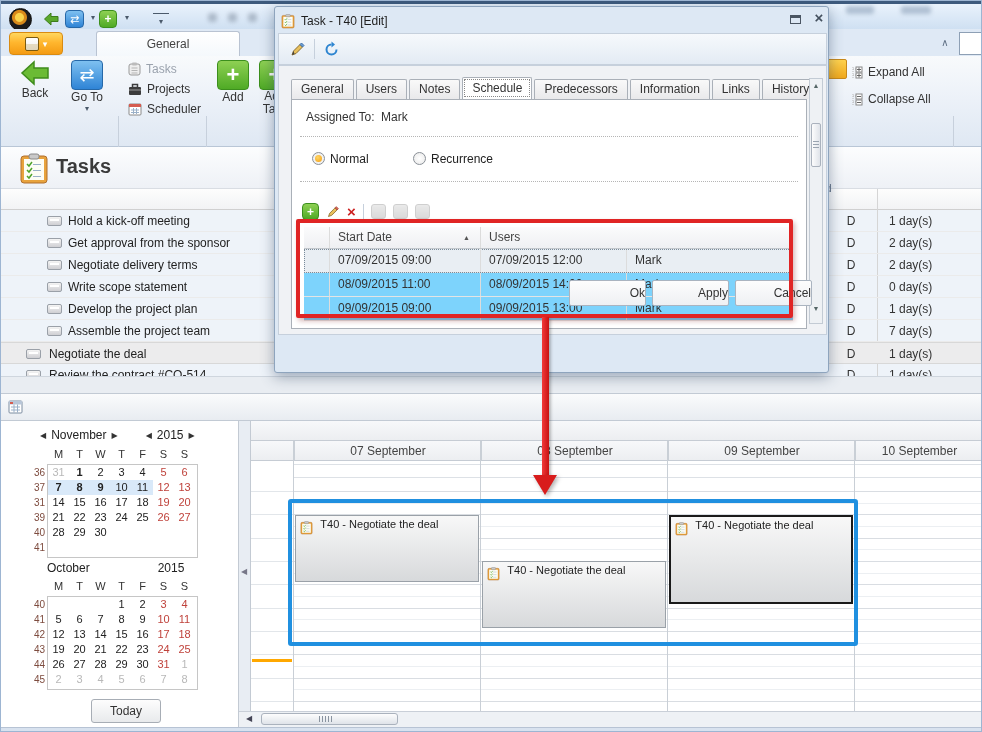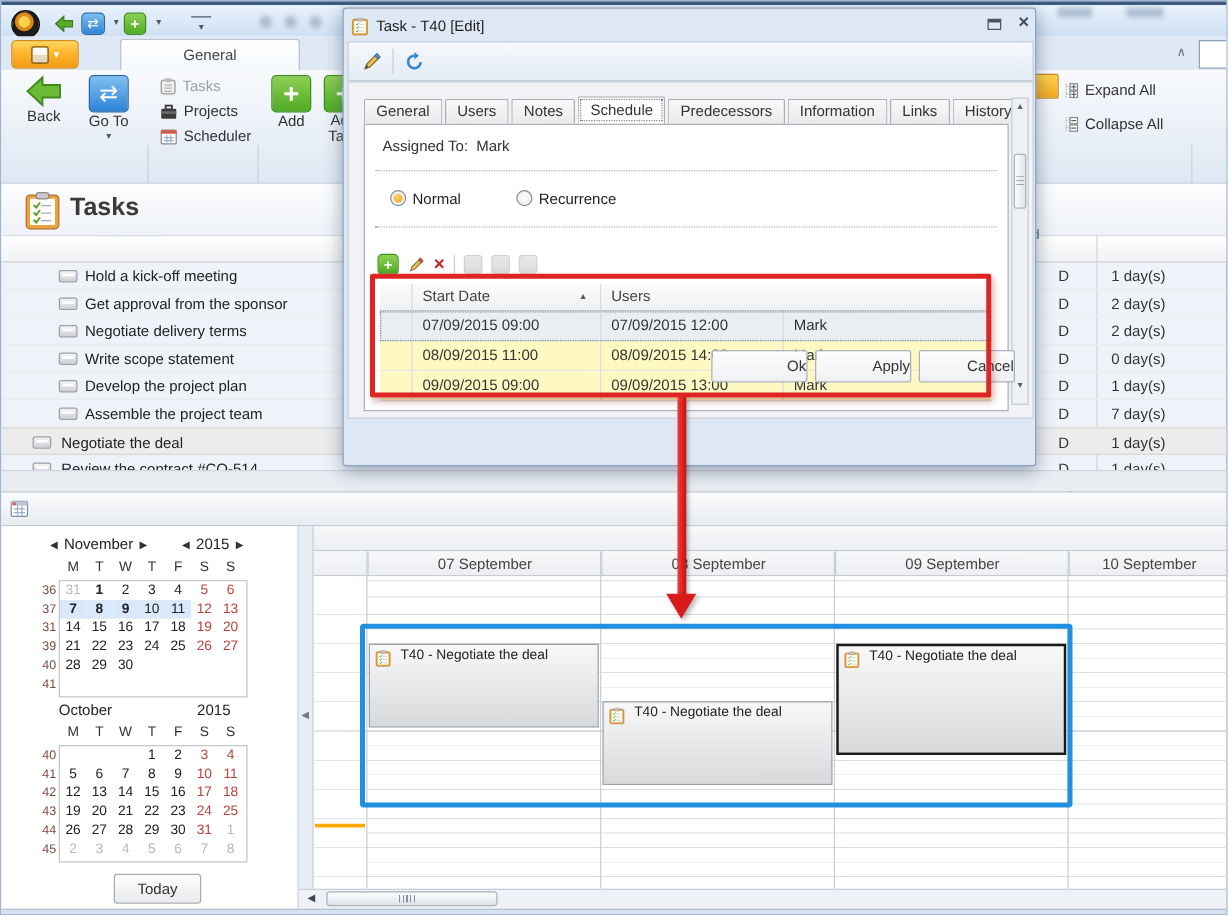--- a/index.html
+++ b/index.html
@@ -112,21 +112,21 @@
   #vs-grip{position:absolute;top:62px;left:3px;width:6px;height:7px;background:repeating-linear-gradient(to bottom,#9aa4b0 0 1px,transparent 1px 3px);}
   .dotted{position:absolute;left:8px;width:498px;border-top:1px dotted #b5b5b5;}
   #assigned-row{position:absolute;top:10px;left:14px;}
   #assigned-val{position:absolute;top:10px;left:89px;}
   .radio{position:absolute;width:13px;height:13px;border:1px solid #8a9097;border-radius:50%;background:radial-gradient(#fff,#e8e8e8);box-sizing:border-box;}
   .radio.on:after{content:"";position:absolute;left:2px;top:2px;width:7px;height:7px;border-radius:50%;background:radial-gradient(circle at 40% 35%,#ffd766,#f39c12);}
   .radlab{position:absolute;color:#222;}
   #minibar{position:absolute;top:103px;left:10px;display:flex;align-items:center;gap:7px;}
   .mini-dis{width:15px;height:15px;border-radius:3px;background:linear-gradient(#dcdcdc,#c2c2c2);border:1px solid #b0b0b0;opacity:.6;box-sizing:border-box;}
   #dtable{position:absolute;top:127px;left:12px;width:489px;font-size:12px;}
-  .dtr{display:flex;height:23px;line-height:23px;border-bottom:1px solid #e4e4e4;background:#fef9c3;}
+  .dtr{display:flex;height:23px;line-height:23px;border-bottom:1px solid #e4e4e4;background:#7dd3fc;}
   .dtr.hdr{height:21px;line-height:21px;background:linear-gradient(#fbfbfc,#eff0f3);border-bottom:1px solid #c3c7cc;color:#444;}
   .tc0{width:26px;border-right:1px solid #dcdcdc;box-sizing:border-box;}
   .tc1{width:151px;padding-left:8px;border-right:1px solid #dcdcdc;box-sizing:border-box;position:relative;}
   .tc2{width:146px;padding-left:8px;border-right:1px solid #dcdcdc;box-sizing:border-box;}
   .tc3{width:166px;padding-left:8px;box-sizing:border-box;}
   .dtr.sel{background:#e9eef3;outline:1px dotted #7a8a99;outline-offset:-1px;}
   .sortarr{position:absolute;right:10px;top:0;font-size:7px;color:#555;}
   .dlgbtn{position:absolute;top:273px;width:75px;height:24px;background:linear-gradient(#fdfdfd,#eef0f3);border:1px solid #aab4c0;border-radius:2px;text-align:right;line-height:24px;color:#333;}
   
   #red-rect{top:218px;left:295px;width:497px;height:99px;border:4px solid #e02424;border-radius:2px;box-shadow:2px 3px 5px rgba(120,20,20,.3);box-sizing:border-box;z-index:60;}

